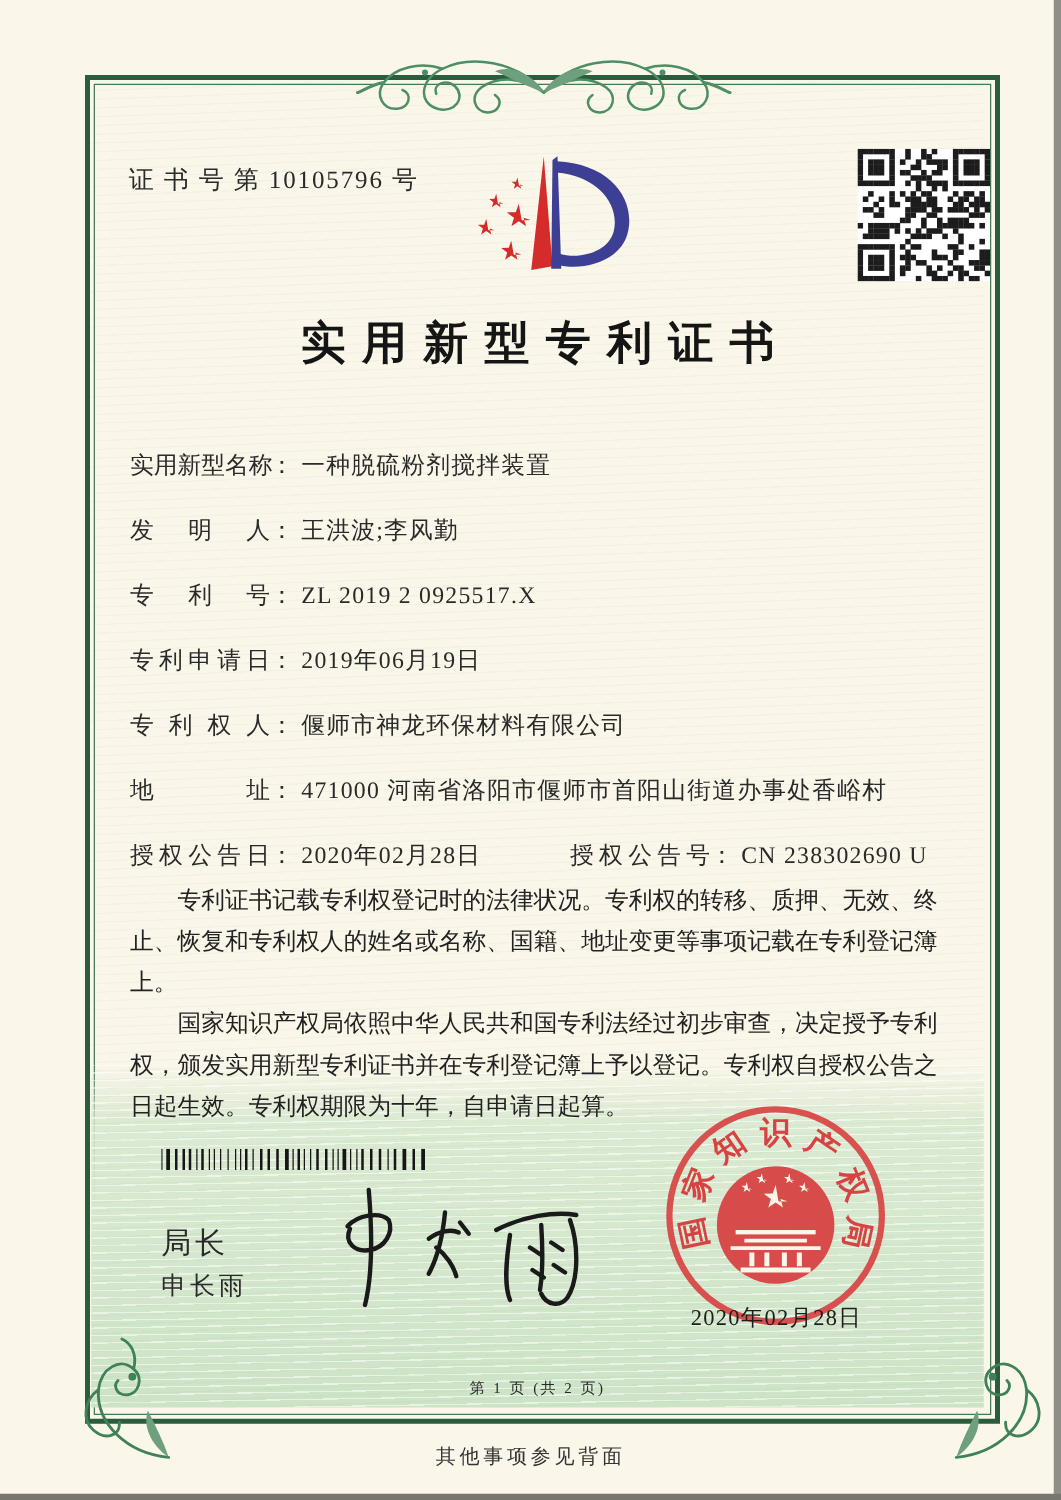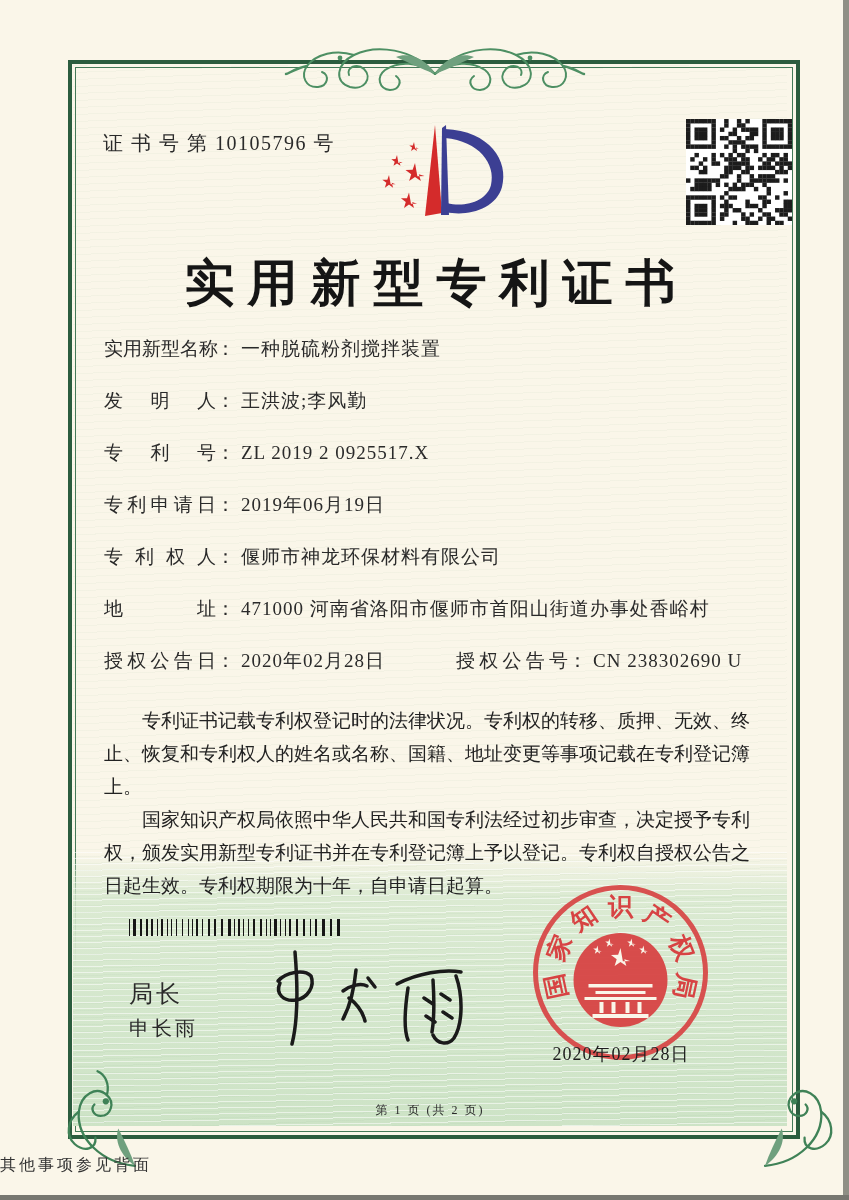--- a/index.html
+++ b/index.html
@@ -28,45 +28,45 @@
     position:absolute; left:73px; top:852px; width:714px; height:274px;
     background:
       repeating-linear-gradient(179deg, rgba(255,255,255,.55) 0 1px, rgba(255,255,255,0) 1px 6px),
       linear-gradient(180deg, rgba(214,232,206,0) 0%, rgba(214,232,206,.85) 16%, #d6e8ce 45%, #cde3c6 100%);
   }
   .cert-no{position:absolute; left:103px; top:130px; font-size:20px; letter-spacing:1.5px;}
   .logo{position:absolute; left:345px; top:103px;}
   .qr{position:absolute; left:686px; top:119px;}
   .title{
     position:absolute; left:68px; top:250px; width:724px;
-    text-align:center; font-size:50px; font-weight:700;
+    text-align:center; font-size:36px; font-weight:700;
     letter-spacing:13px; text-indent:13px; color:#151515;
   }
-  .fields{position:absolute; left:104px; top:336px; width:660px; font-size:19px;}
+  .fields{position:absolute; left:104px; top:360px; width:660px; font-size:19px;}
   .field-row{position:relative; height:26px; line-height:26px; margin-bottom:26px; white-space:nowrap;}
   .flabel{display:inline-block; width:112px; text-align:justify; text-align-last:justify; vertical-align:top;}
   .fsep{display:inline-block; vertical-align:top;}
   .fvalue{display:inline-block; margin-left:6px; letter-spacing:1px; vertical-align:top;}
   .grant2{position:absolute; left:352px; top:0;}
   .body-text{
     position:absolute; left:104px; top:704px; width:646px;
     font-size:19px; line-height:33px; text-align:justify; color:#222;
   }
   .body-text p{margin:0; text-indent:2em;}
   .barcode{position:absolute; left:129px; top:919px;}
   .signer-title{position:absolute; left:129px; top:978px; font-size:24px; letter-spacing:3px;}
   .signer-name{position:absolute; left:129px; top:1015px; font-size:20px; letter-spacing:3px;}
   .signature{position:absolute; left:248px; top:936px;}
   .seal{position:absolute; left:528px; top:880px;}
   .seal-date{
     position:absolute; left:515px; top:1042px; width:212px; text-align:center;
     font-size:18px; letter-spacing:1px; color:#1d1d1d; z-index:3;
   }
   .page-info{position:absolute; left:68px; top:1102px; width:724px; text-align:center; font-size:12px; letter-spacing:2px; z-index:2;}
-  .back-note{position:absolute; left:0; top:1155px; width:100%; text-align:left; font-size:16px; letter-spacing:3px; color:#333;}
+  .back-note{position:absolute; left:0; top:1155px; width:100%; text-align:center; font-size:16px; letter-spacing:3px; color:#333;}
   .ornament{position:absolute;}
 </style>
 </head>
 <body>
 
 <div class="page">
 
   <div class="frame">
     <div class="frame-inner"></div>
   </div>

